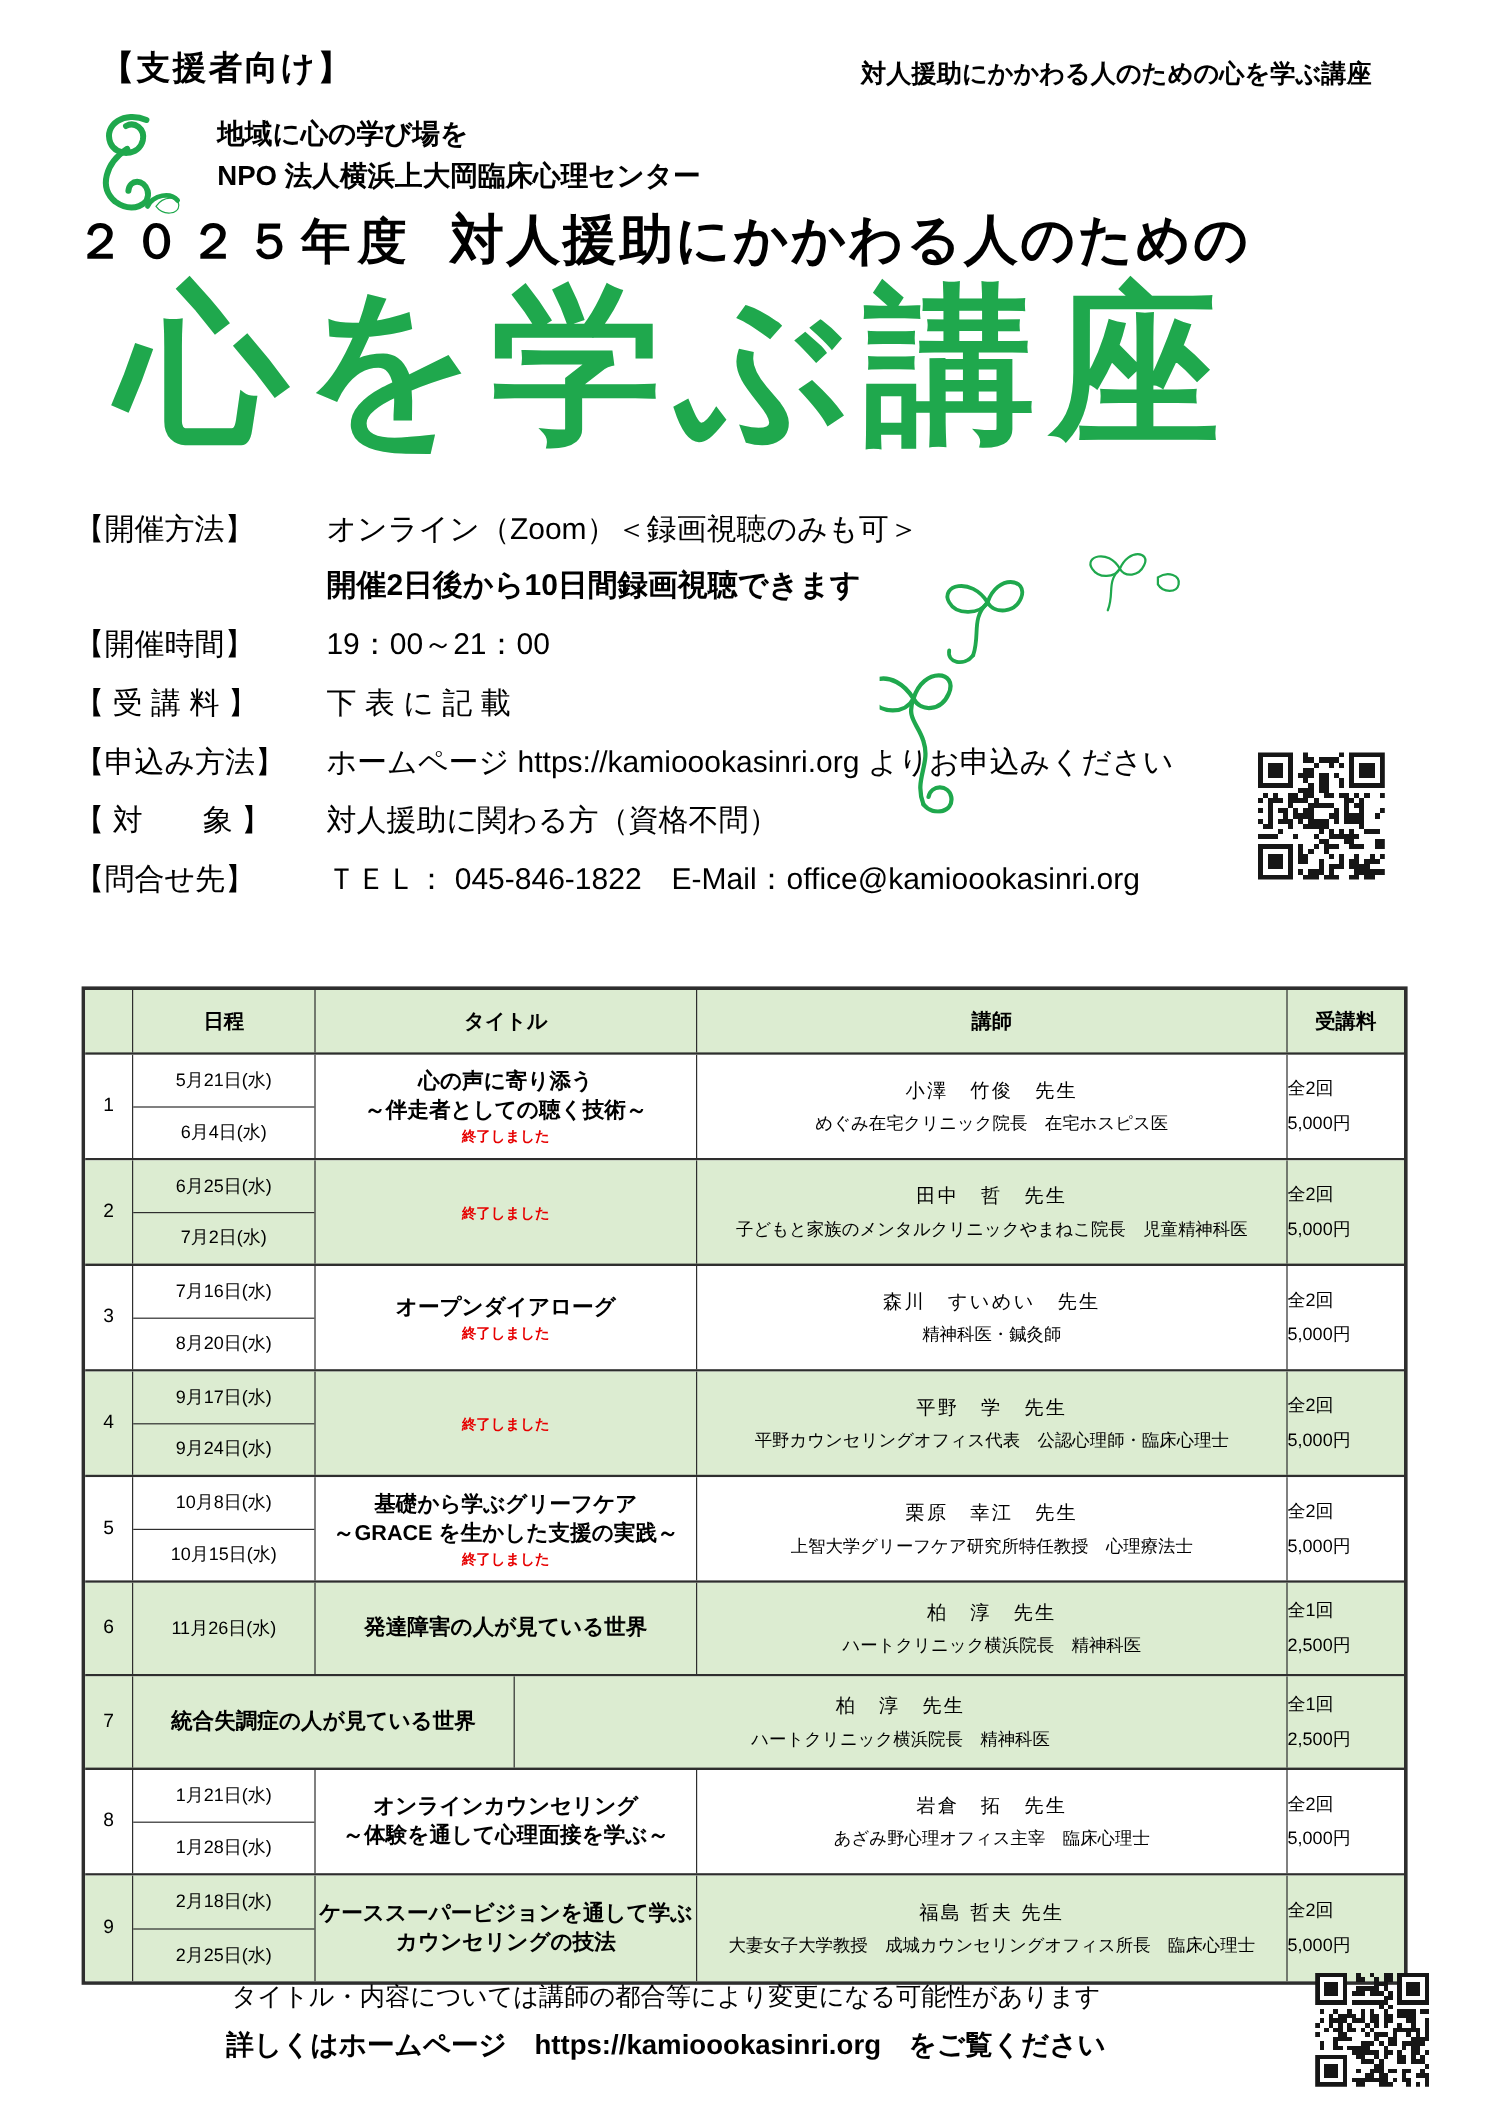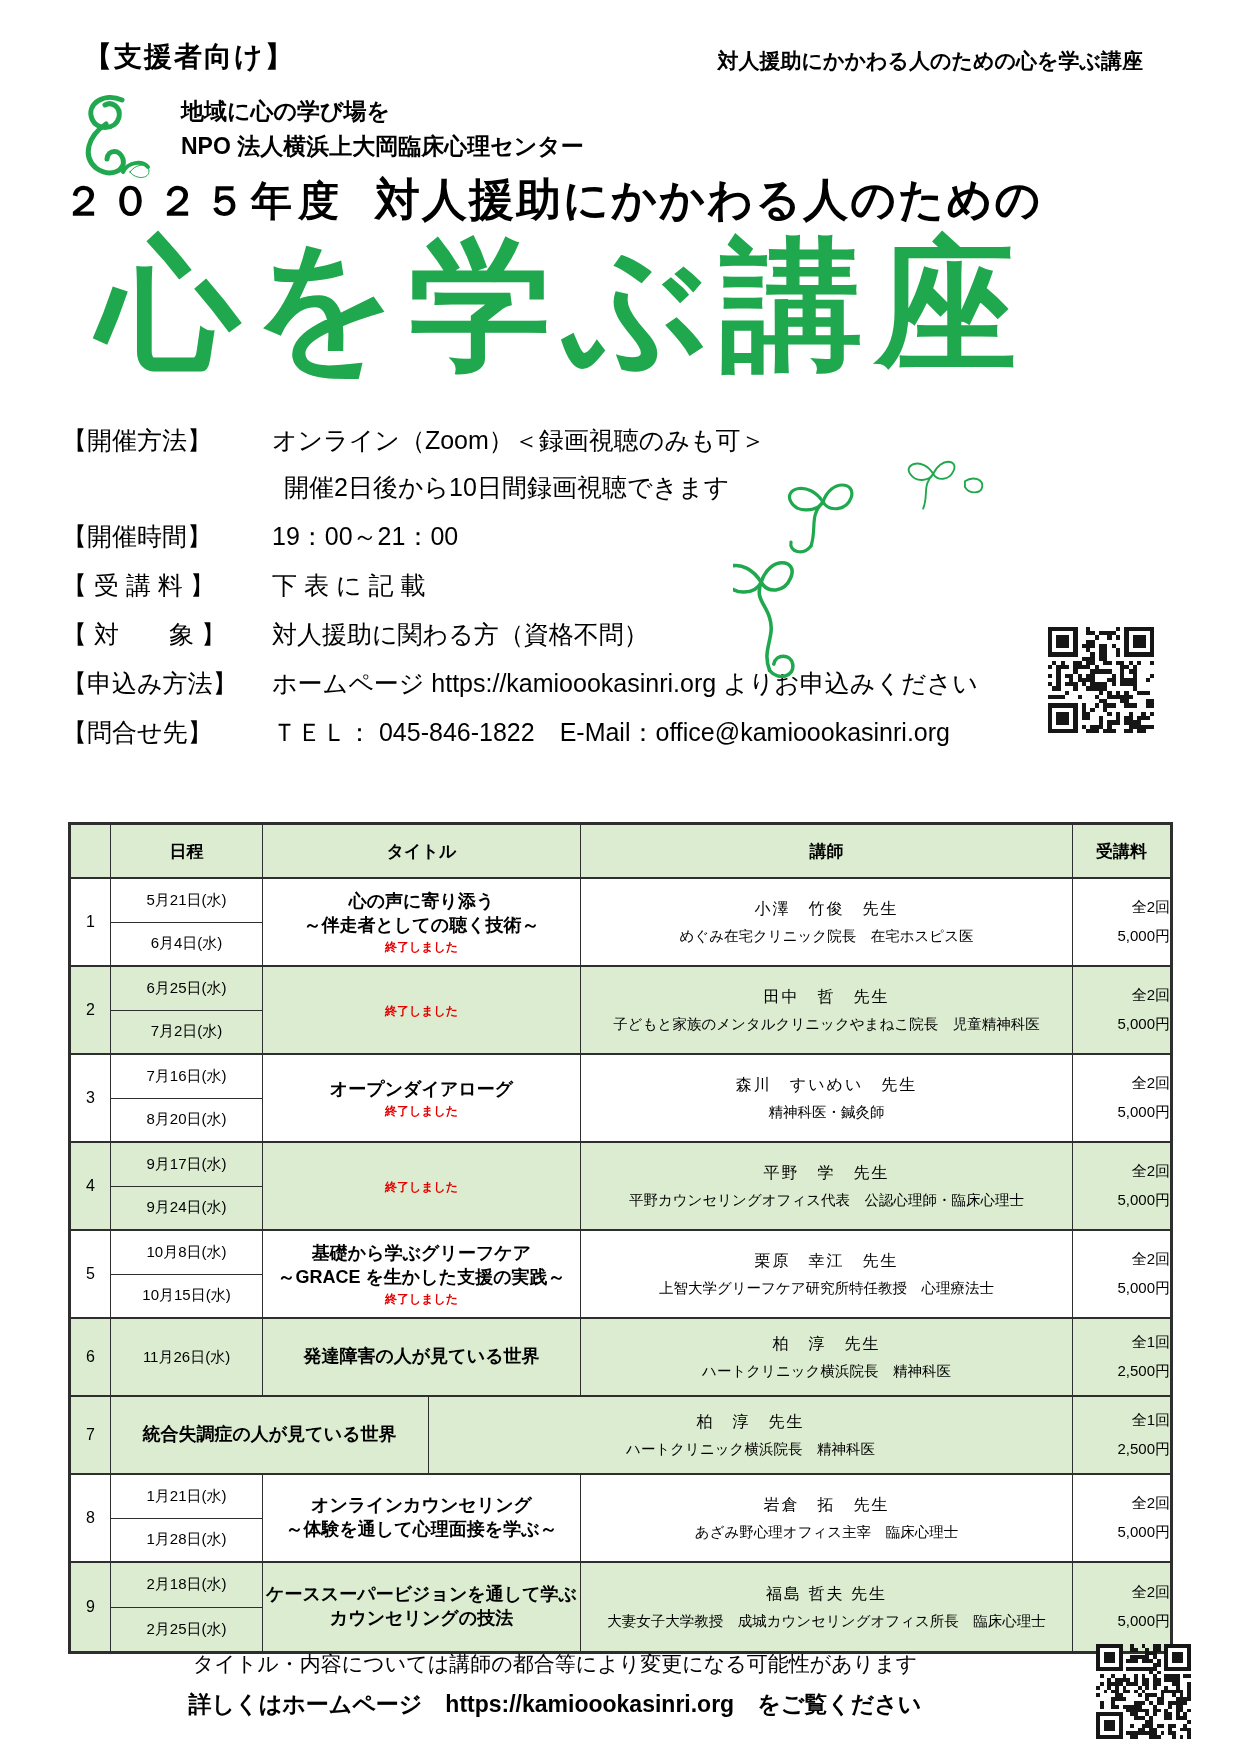--- a/index.html
+++ b/index.html
@@ -20,41 +20,41 @@
   .audience-text{font-size:45px;font-weight:800;margin-left:30px;letter-spacing:2px}
 
   .main-title{left:98px;top:230px;font-size:142px;font-weight:800;letter-spacing:12px;
               line-height:1.05;color:var(--accent);white-space:nowrap}
 
   .info{left:62px;top:424px;width:950px;font-size:25px}
   .info-row{display:flex;margin-bottom:16px}
   .i-label{width:176px;flex:none;font-weight:500}
   .i-value{margin-left:34px;font-weight:500}
   .i-value.spaced{letter-spacing:7px}
-  .i-note{font-weight:400;margin-top:14px;margin-left:12px}
+  .i-note{font-weight:700;margin-top:14px;}
 
   .doodles{left:733px;top:428px;width:290px;height:250px}
   .qr{position:absolute}
   .qr svg{width:100%;height:100%}
   .qr-mid{left:1048px;top:627px;width:106px;height:106px}
   .qr-bottom{left:1096px;top:1644px;width:95px;height:95px}
 
   .schedule{left:68px;top:822px;width:1105px;border:3px solid var(--border)}
   .thead,.trow{display:flex;border-bottom:2px solid var(--border)}
   .trow:last-child{border-bottom:none}
   .thead{height:54px;background:var(--shade)}
   .thead>div{display:flex;align-items:center;justify-content:center;font-size:17px;font-weight:600}
   .c-no{width:40px;flex:none;display:flex;align-items:center;justify-content:center;
         border-right:1.5px solid var(--border);font-size:16px}
   .c-date{width:152px;flex:none;display:flex;flex-direction:column;border-right:1.5px solid var(--border)}
   .c-title{width:318px;flex:none;display:flex;flex-direction:column;align-items:center;justify-content:center;
            border-right:1.5px solid var(--border);text-align:center;padding:2px}
   .c-lect{flex:1;display:flex;flex-direction:column;align-items:center;justify-content:center;
           border-right:1.5px solid var(--border);text-align:left;padding:2px}
-  .c-fee{width:97px;flex:none;display:flex;flex-direction:column;align-items:flex-end;justify-content:center;gap:10px}
+  .c-fee{width:97px;flex:none;display:flex;flex-direction:column;align-items:flex-start;justify-content:center;gap:10px}
   .trow{height:88px;background:#fff}
   .trow.single{height:78px}
   .trow.shaded{background:var(--shade)}
   .date-item{flex:1;display:flex;align-items:center;justify-content:center;font-size:15px;font-weight:500}
   .date-item+.date-item{border-top:1.5px solid var(--border)}
   .title-line{font-size:18px;font-weight:700;line-height:1.32}
   .t-ended{font-size:12px;font-weight:700;color:var(--red);margin-top:2px;line-height:1.2}
   .l-name{font-size:16px;font-weight:500;letter-spacing:2px}
   .l-sub{font-size:14.5px;margin-top:7px}
   .f-times,.f-price{font-size:15px;font-weight:500}
@@ -98,26 +98,26 @@
     </div>
     <div class="info-row">
       <div class="i-label">【開催時間】</div>
       <div class="i-value">19：00～21：00</div>
     </div>
     <div class="info-row">
       <div class="i-label">【 受 講 料 】</div>
       <div class="i-value spaced">下表に記載</div>
     </div>
     <div class="info-row">
+      <div class="i-label">【申込み方法】</div>
+      <div class="i-value">ホームページ https://kamioookasinri.org よりお申込みください</div>
+    </div>
+    <div class="info-row">
       <div class="i-label">【 対　　象 】</div>
       <div class="i-value">対人援助に関わる方（資格不問）</div>
-    </div>
-    <div class="info-row">
-      <div class="i-label">【申込み方法】</div>
-      <div class="i-value">ホームページ https://kamioookasinri.org よりお申込みください</div>
     </div>
     <div class="info-row">
       <div class="i-label">【問合せ先】</div>
       <div class="i-value">ＴＥＬ： 045-846-1822　E-Mail：office@kamioookasinri.org</div>
     </div>
   </div>
 
   <svg class="abs doodles decor" viewBox="0 0 290 250">
     <g stroke-width="3.2">
       <path d="M78,118 C84,100 76,88 90,74"></path>

